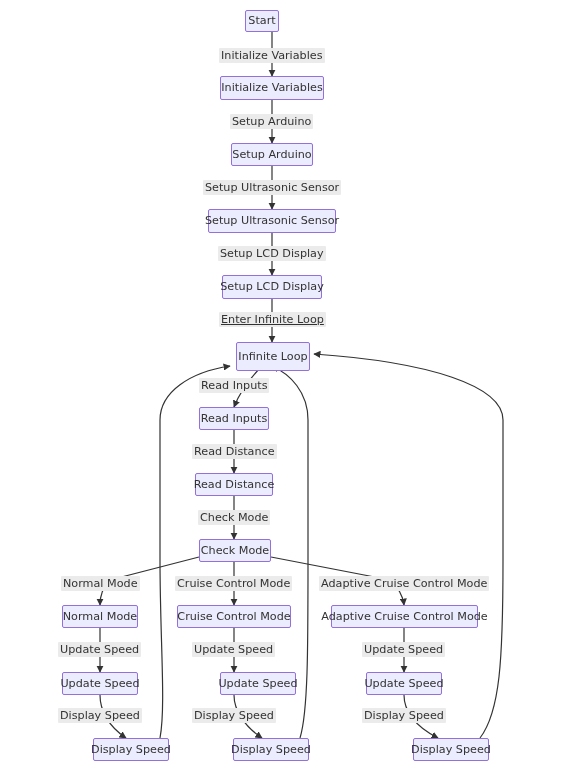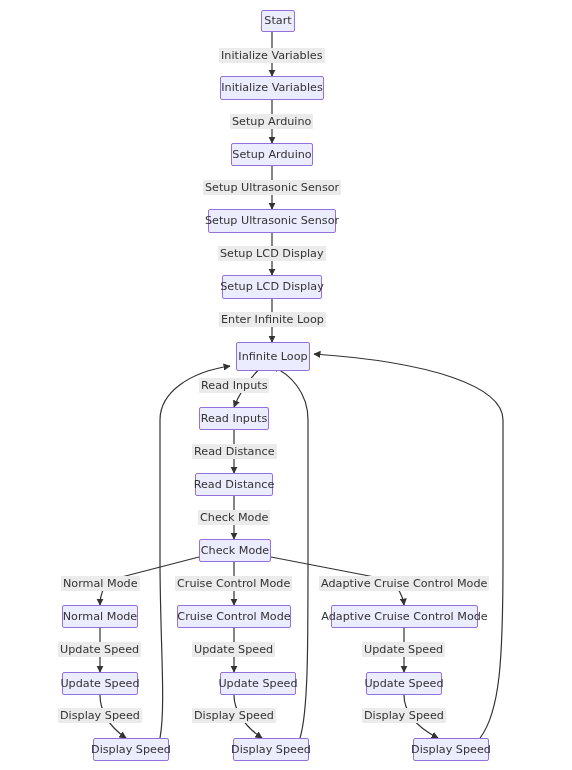--- a/index.html
+++ b/index.html
@@ -90,21 +90,21 @@
         <path d="M100,695 C100,710 108,726 126,738" fill="none" stroke="#333333" stroke-width="1.2" marker-end="url(#arrowhead)"></path>
         <path d="M234,695 C234,710 244,726 262,738" fill="none" stroke="#333333" stroke-width="1.2" marker-end="url(#arrowhead)"></path>
         <path d="M404,695 C404,710 414,726 438,738" fill="none" stroke="#333333" stroke-width="1.2" marker-end="url(#arrowhead)"></path>
         <path d="M160,738 C166,706 160,640 160,560 L160,420 C160,392 190,372 230,366" fill="none" stroke="#333333" stroke-width="1.2" marker-end="url(#arrowhead)"></path>
         <path d="M300,738 C308,712 308,650 308,560 L308,420 C308,392 290,374 272,366" fill="none" stroke="#333333" stroke-width="1.2" marker-end="url(#arrowhead)"></path>
         <path d="M480,738 C500,712 503,660 503,560 L503,420 C503,386 430,362 314,354" fill="none" stroke="#333333" stroke-width="1.2" marker-end="url(#arrowhead)"></path>
       </g>
   </svg>
 
   <div id="node-layer">
-      <div class="node" style="left: 261px; top: 10px; width: 34px; height: 22px;">
+      <div class="node" style="left: 245px; top: 10px; width: 34px; height: 22px;">
         <span>Start</span>
       </div>
       <div class="node" style="left: 220px; top: 76px; width: 104px; height: 24px;">
         <span>Initialize Variables</span>
       </div>
       <div class="node" style="left: 231px; top: 143px; width: 82px; height: 23px;">
         <span>Setup Arduino</span>
       </div>
       <div class="node" style="left: 208px; top: 209px; width: 128px; height: 24px;">
         <span>Setup Ultrasonic Sensor</span>
@@ -150,21 +150,21 @@
       </div>
       <div class="node" style="left: 413px; top: 738px; width: 76px; height: 23px;">
         <span>Display Speed</span>
       </div>
     </div>
   <div id="label-layer">
       <div class="edge-label" style="left: 219px; top: 48px;">Initialize Variables</div>
       <div class="edge-label" style="left: 230px; top: 114px;">Setup Arduino</div>
       <div class="edge-label" style="left: 203px; top: 180px;">Setup Ultrasonic Sensor</div>
       <div class="edge-label" style="left: 218px; top: 246px;">Setup LCD Display</div>
-      <div class="edge-label" style="left: 219px; top: 312px;">Enter Infinite Loop</div>
+      <div class="edge-label" style="left: 219px; top: 312px; text-decoration: underline;">Enter Infinite Loop</div>
       <div class="edge-label" style="left: 199px; top: 378px;">Read Inputs</div>
       <div class="edge-label" style="left: 192px; top: 444px;">Read Distance</div>
       <div class="edge-label" style="left: 198px; top: 510px;">Check Mode</div>
       <div class="edge-label" style="left: 61px; top: 576px;">Normal Mode</div>
       <div class="edge-label" style="left: 175px; top: 576px;">Cruise Control Mode</div>
       <div class="edge-label" style="left: 319px; top: 576px;">Adaptive Cruise Control Mode</div>
       <div class="edge-label" style="left: 58px; top: 642px;">Update Speed</div>
       <div class="edge-label" style="left: 192px; top: 642px;">Update Speed</div>
       <div class="edge-label" style="left: 362px; top: 642px;">Update Speed</div>
       <div class="edge-label" style="left: 58px; top: 708px;">Display Speed</div>

